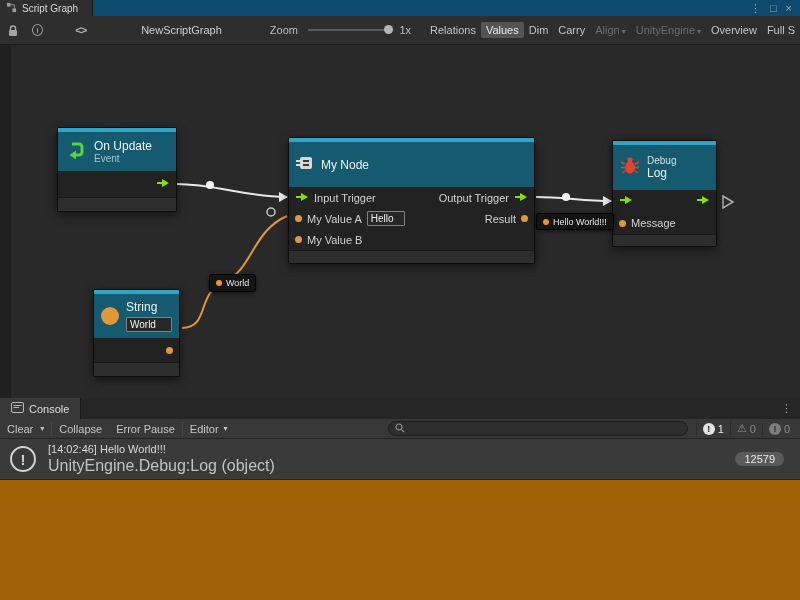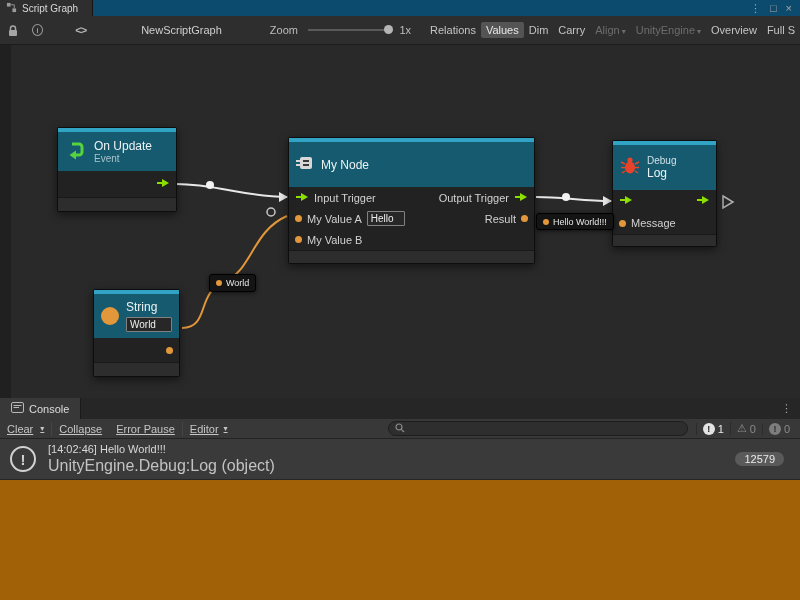--- a/index.html
+++ b/index.html
@@ -59,21 +59,21 @@
   .bubble .dot { width:6px; height:6px; }
 
   
   .console { position:absolute; left:0; top:398px; width:800px; height:202px; background:#a16207; }
   .ctabs { height:21px; background:#262626; display:flex; align-items:stretch; font-size:11px; }
   .ctab { display:flex; align-items:center; gap:5px; padding:0 11px; background:#383838;
     color:#dcdcdc; border-right:1px solid #1a1a1a; }
   .cmenu { margin-left:auto; padding:0 8px; display:flex; align-items:center; color:#a8a8a8; }
   .ctoolbar { height:20px; background:#383838; border-bottom:1px solid #232323;
     display:flex; align-items:center; font-size:11px; color:#c6c6c6; }
-  .cbtn { padding:0 7px; height:20px; display:flex; align-items:center; gap:3px;text-decoration:underline; }
+  .cbtn { padding:0 7px; height:20px; display:flex; align-items:center; gap:3px; }
   .sep { width:1px; height:14px; background:#2a2a2a; border-right:1px solid #454545; }
   .search { margin-left:auto; margin-right:8px; width:300px; height:15px; background:#2e2e2e;
     border:1px solid #1d1d1d; border-radius:8px; display:flex; align-items:center; padding:0 6px; gap:4px; }
   .search input { flex:1; background:transparent; border:none; outline:none; color:#ddd;
     font-size:10px; font-family:"Liberation Sans",sans-serif; }
   .cnts { display:flex; align-items:center; margin-right:4px; }
   .cnt { display:flex; align-items:center; gap:3px; padding:0 6px; border-left:1px solid #2c2c2c; }
   .cnt-ico { width:12px; height:12px; border-radius:50%; background:#e3e3e3; color:#1e1e1e;
     font-size:9px; font-weight:bold; display:flex; align-items:center; justify-content:center; }
   .cnt-ico.gray { background:#7d7d7d; color:#2d2d2d; }

